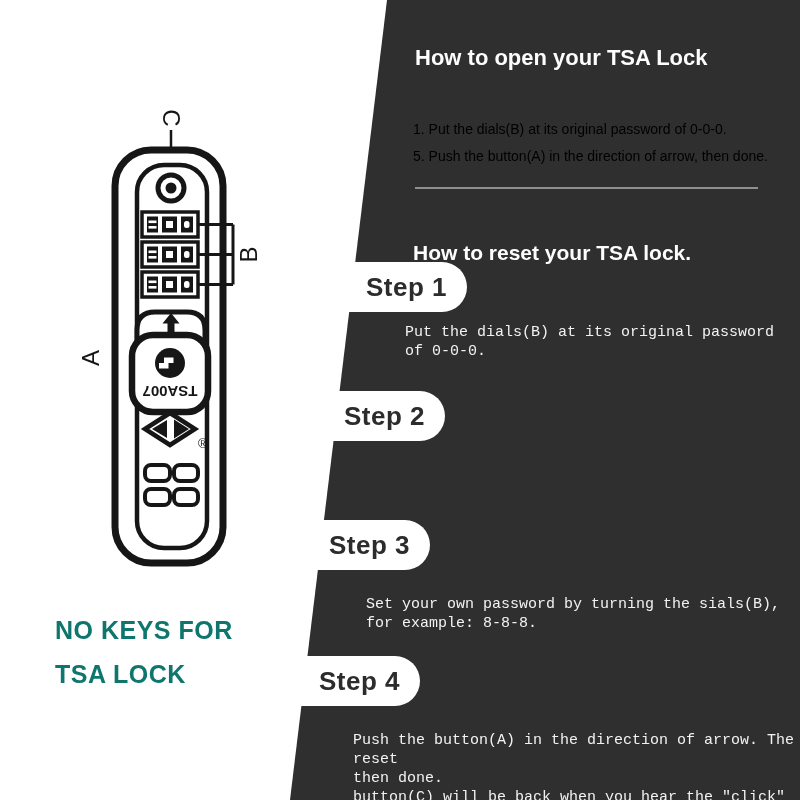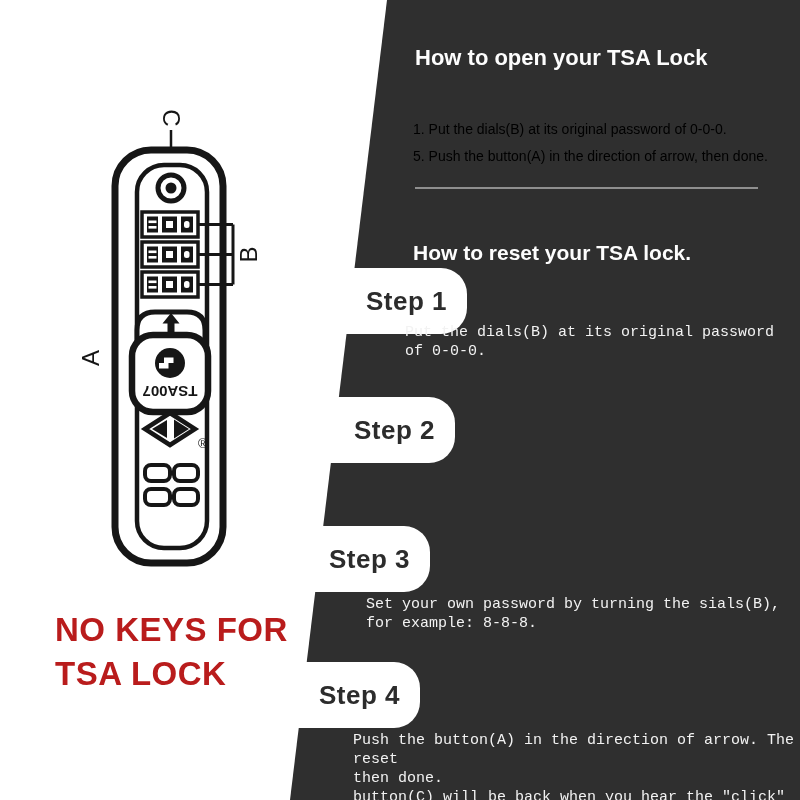--- a/index.html
+++ b/index.html
@@ -18,37 +18,37 @@
   .open-title { position:absolute; left:415px; top:42px; color:#fdfdfd;
     font-size:22px; font-weight:bold; line-height:31px; }
   .open-steps { position:absolute; left:413px; top:116px; color:#000000;
     font-size:14px; line-height:27px; }
   .divider { position:absolute; left:415px; top:187px; width:343px; height:2px;
     background:#8f8f8f; }
   .reset-title { position:absolute; left:413px; top:213px; color:#fdfdfd;
     font-size:21px; font-weight:bold;margin-top:28px; }
 
   
-  .badge { position:absolute; height:66px; background:#ffffff; border-radius:26px;
+  .badge { position:absolute; height:50px; background:#ffffff; border-radius:26px;
     display:flex; align-items:center; justify-content:flex-end; padding-right:20px;
-    color:#2c2c2c; font-size:26px; font-weight:bold; letter-spacing:0.5px;margin-top:6px; }
+    color:#2c2c2c; font-size:26px; font-weight:bold; letter-spacing:0.5px; }
   .badge1 { left:300px; top:262px; width:167px; }
-  .badge2 { left:295px; top:391px; width:160px; }
+  .badge2 { left:285px; top:391px; width:160px; }
   .badge3 { left:270px; top:520px; width:160px; }
   .badge4 { left:255px; top:656px; width:165px; }
 
   .step-text { position:absolute; color:#f2f2f2; font-size:15px; line-height:19px;font-family:Liberation Mono, monospace; }
   .stext1 { left:405px; top:323px; }
   .stext2 { left:375px; top:464px; }
   .stext3 { left:366px; top:595px; }
   .stext4 { left:353px; top:731px; }
 
   
-  .tagline { position:absolute; left:55px; top:608px; color:#b91c1c;
-    font-size:33px; font-weight:bold; line-height:44px; letter-spacing:0.5px; }
+  .tagline { position:absolute; left:55px; top:608px; color:#0f766e;
+    font-size:25px; font-weight:bold; line-height:44px; letter-spacing:0.5px; }
   .lock-svg { position:absolute; left:40px; top:90px; width:280px; height:490px; }
 </style>
 </head>
 <body>
 
 <div class="stage">
 
   <div class="dark-panel"></div>
 
   <div class="open-title">

